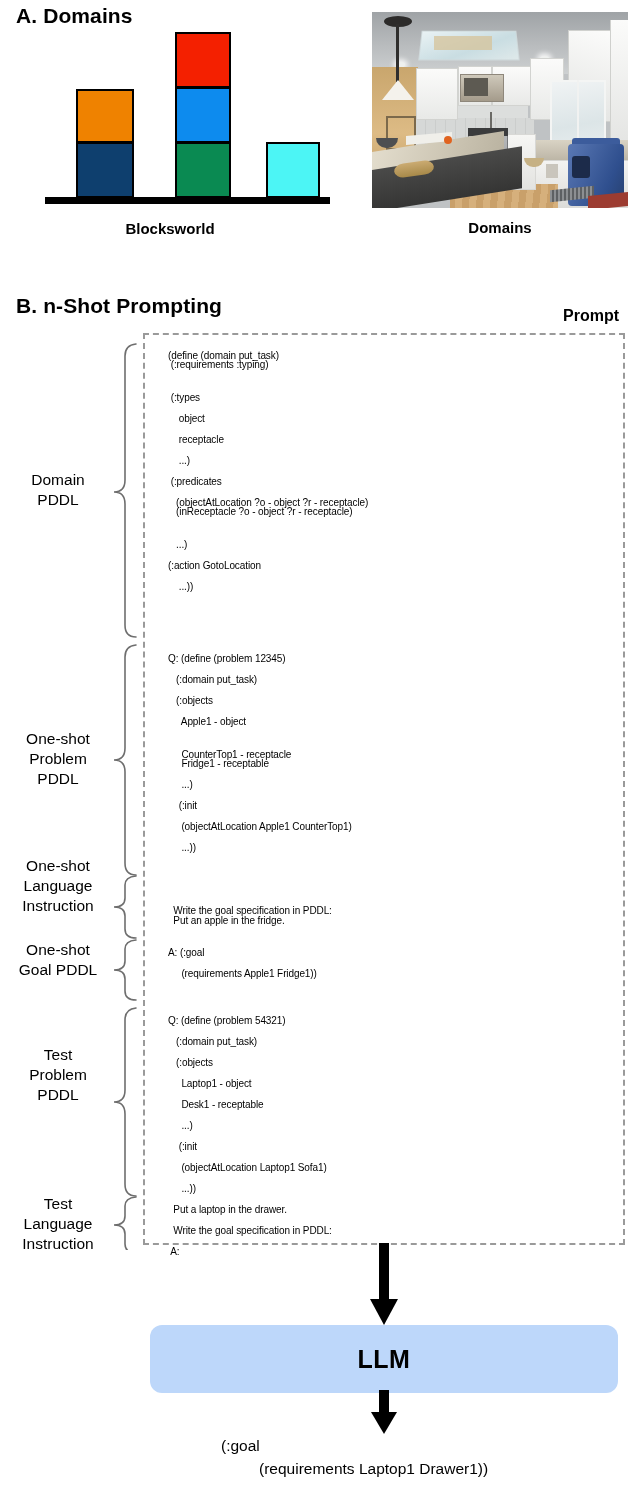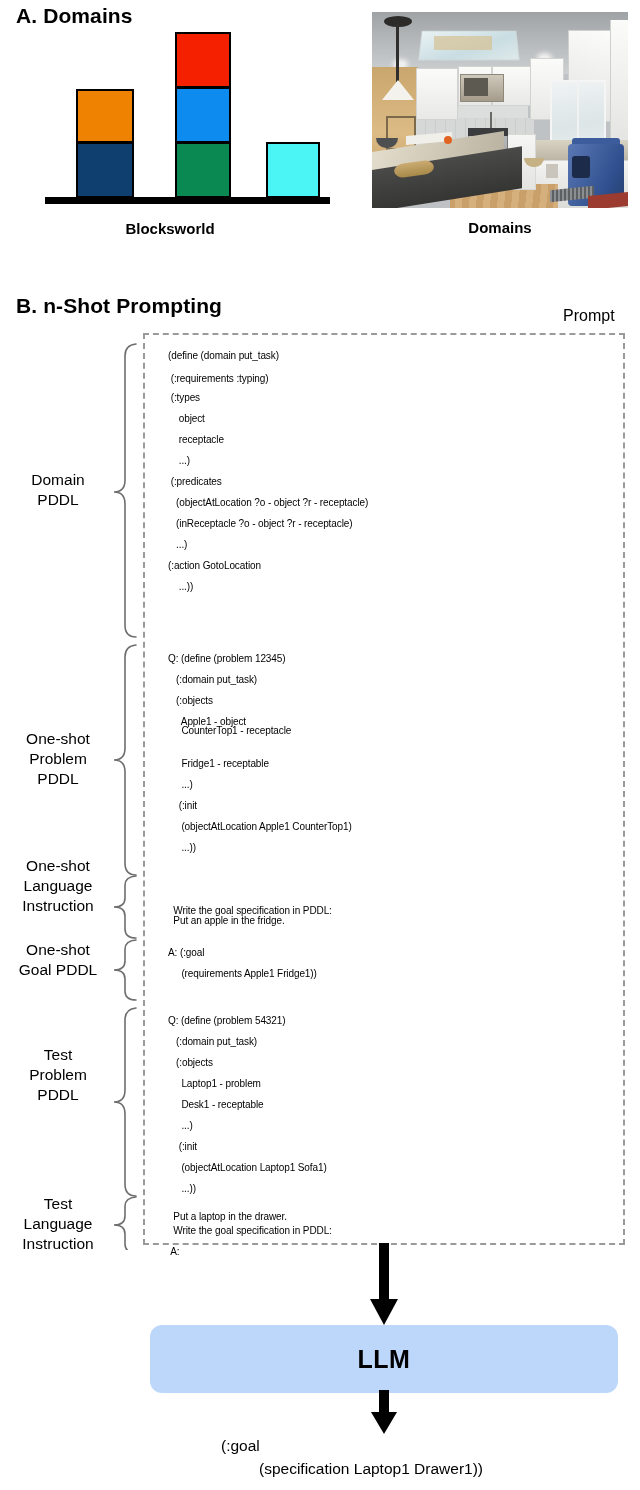--- a/index.html
+++ b/index.html
@@ -103,21 +103,21 @@
   .machine-face{left:200px;top:144px;width:18px;height:22px;border-radius:3px;background:#1c2b4a;}
   .grill{left:178px;top:176px;width:44px;height:12px;
     background:repeating-linear-gradient(90deg,#8c8f92 0 2px,#5d6063 2px 4px);transform:skewY(-6deg);}
   .redmat{left:216px;top:182px;width:40px;height:14px;background:#9c3c31;transform:skewY(-6deg);}
   .jar{left:174px;top:152px;width:12px;height:14px;background:#c9c5bc;}
   .sink-bowl{left:152px;top:146px;width:20px;height:9px;border-radius:0 0 10px 10px;background:#c6b184;}
   .utensil{left:118px;top:100px;width:2px;height:16px;background:#6b6a66;}
   .rack{left:14px;top:104px;width:30px;height:34px;border:2px solid #6b5c42;box-sizing:border-box;opacity:.85;}
 
   
-  #prompt-label{left:563px;top:307px;font-size:16px;font-weight:normal;white-space:nowrap;}
+  #prompt-label{left:563px;top:307px;font-size:16px;font-weight:bold;white-space:nowrap;}
   #prompt-box{
     left:143px;top:333px;width:482px;height:912px;
     border:2px dashed #9a9a9a;box-sizing:border-box;background:transparent;
   }
   
   .code{
     position:absolute;left:0;font-size:10px;line-height:21px;white-space:pre;
     letter-spacing:-.1px;
   }
 
@@ -243,77 +243,77 @@
 Goal PDDL</div>
 <div class="grp-label" style="left:6px;top:1045px;width:104px;">Test
 Problem
 PDDL</div>
 <div class="grp-label" style="left:4px;top:1194px;width:108px;">Test
 Language
 Instruction</div>
 
 <div class="abs" id="code-domain" style="left:168px;top:345px;">
     <div class="code" style="top: 0px;">(define (domain put_task)</div>
-    <div class="code" style="top: 23px;"> (:requirements :typing)</div>
+    <div class="code" style="top: 9px;"> (:requirements :typing)</div>
     <div class="code" style="top: 42px;"> (:types</div>
     <div class="code" style="top: 63px;">    object</div>
     <div class="code" style="top: 84px; text-align: right;">    receptacle</div>
     <div class="code" style="top: 105px;">    ...)</div>
     <div class="code" style="top: 126px;"> (:predicates</div>
     <div class="code" style="top: 147px;">   (objectAtLocation ?o - object ?r - receptacle)</div>
-    <div class="code" style="top: 168px;">   (inReceptacle ?o - object ?r - receptacle)</div>
+    <div class="code" style="top: 156px;">   (inReceptacle ?o - object ?r - receptacle)</div>
     <div class="code" style="top: 189px;">   ...)</div>
     <div class="code" style="top: 210px;">(:action GotoLocation</div>
     <div class="code" style="top: 231px;">    ...))</div>
   </div>
 <div class="abs" id="code-osprob" style="left:168px;top:648px;">
     <div class="code" style="top: 0px;">Q: (define (problem 12345)</div>
     <div class="code" style="top: 21px;">   (:domain put_task)</div>
     <div class="code" style="top: 42px;">   (:objects</div>
     <div class="code" style="top: 63px;">     Apple1 - object</div>
-    <div class="code" style="top: 72px;">     CounterTop1 - receptacle</div>
+    <div class="code" style="top: 96px;">     CounterTop1 - receptacle</div>
     <div class="code" style="top: 105px;">     Fridge1 - receptable</div>
     <div class="code" style="top: 126px;">     ...)</div>
     <div class="code" style="top: 147px;">    (:init</div>
     <div class="code" style="top: 168px;">     (objectAtLocation Apple1 CounterTop1)</div>
     <div class="code" style="top: 189px;">     ...))</div>
   </div>
 <div class="abs" id="code-oslang" style="left:168px;top:879px;">
     <div class="code" style="top: 0px; margin-top: 31px;">  Put an apple in the fridge.</div>
     <div class="code" style="top: 21px;">  Write the goal specification in PDDL:</div>
   </div>
 <div class="abs" id="code-osgoal" style="left:168px;top:942px;">
     <div class="code" style="top: 0px;">A: (:goal</div>
     <div class="code" style="top: 21px;">     (requirements Apple1 Fridge1))</div>
   </div>
 <div class="abs" id="code-tprob" style="left:168px;top:1010px;">
     <div class="code" style="top: 0px;">Q: (define (problem 54321)</div>
     <div class="code" style="top: 21px;">   (:domain put_task)</div>
     <div class="code" style="top: 42px;">   (:objects</div>
-    <div class="code" style="top: 63px;">     Laptop1 - problem</div>
+    <div class="code" style="top: 63px;">     Laptop1 - object</div>
     <div class="code" style="top: 84px;">     Desk1 - receptable</div>
     <div class="code" style="top: 105px;">     ...)</div>
     <div class="code" style="top: 126px;">    (:init</div>
     <div class="code" style="top: 147px;">     (objectAtLocation Laptop1 Sofa1)</div>
     <div class="code" style="top: 168px;">     ...))</div>
   </div>
 <div class="abs" id="code-tlang" style="left:168px;top:1199px;">
-    <div class="code" style="top: 0px; margin-top: 7px;">  Put a laptop in the drawer.</div>
+    <div class="code" style="top: 0px;">  Put a laptop in the drawer.</div>
     <div class="code" style="top: 21px;">  Write the goal specification in PDDL:</div>
     <div class="code" style="top: 42px;"> A:</div>
   </div>
 
 <svg class="arrow-svg" style="left:368px;top:1243px;width:32px;height:84px;" viewBox="0 0 32 84" aria-hidden="true">
   <rect x="11" y="0" width="10" height="60" fill="#000"></rect>
   <polygon points="2,56 30,56 16,82" fill="#000"></polygon>
 </svg>
 
 <div class="abs" id="llm-box">
   <div id="llm-label">LLM</div>
 </div>
 
 <svg class="arrow-svg" style="left:368px;top:1390px;width:32px;height:46px;" viewBox="0 0 32 46" aria-hidden="true">
   <rect x="11" y="0" width="10" height="26" fill="#000"></rect>
   <polygon points="3,22 29,22 16,44" fill="#000"></polygon>
 </svg>
 
 <div class="abs" id="out-line1">(:goal</div>
-<div class="abs" id="out-line2">(specification Laptop1 Drawer1))</div>
+<div class="abs" id="out-line2">(requirements Laptop1 Drawer1))</div>
 
 </body></html>

